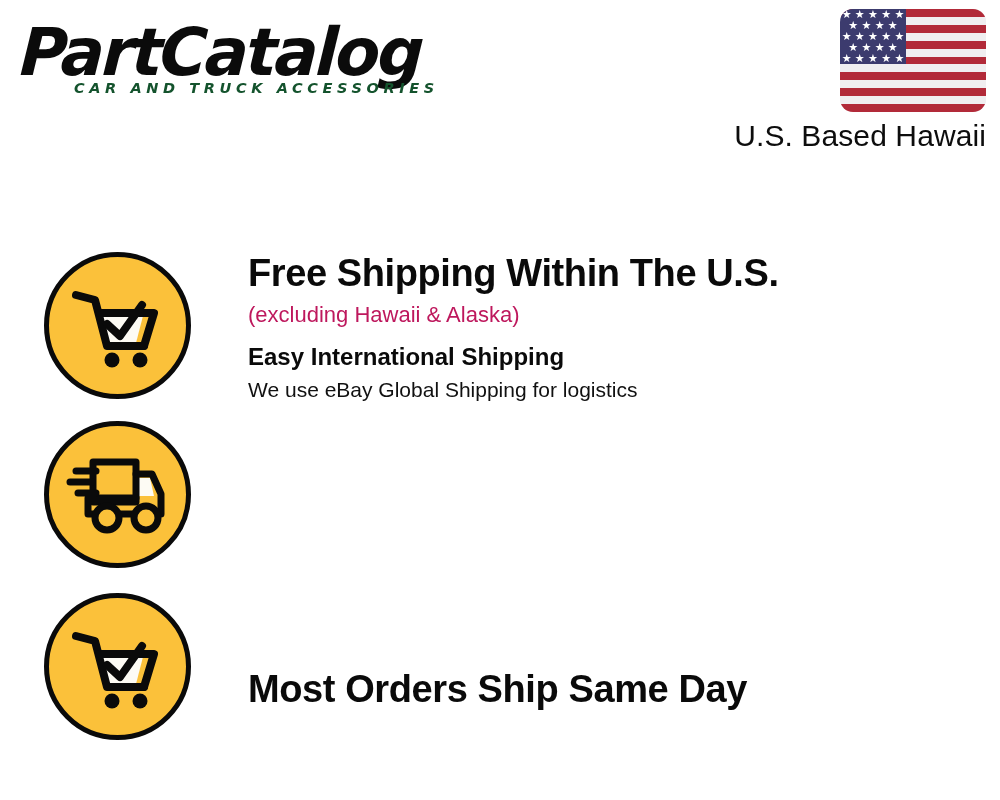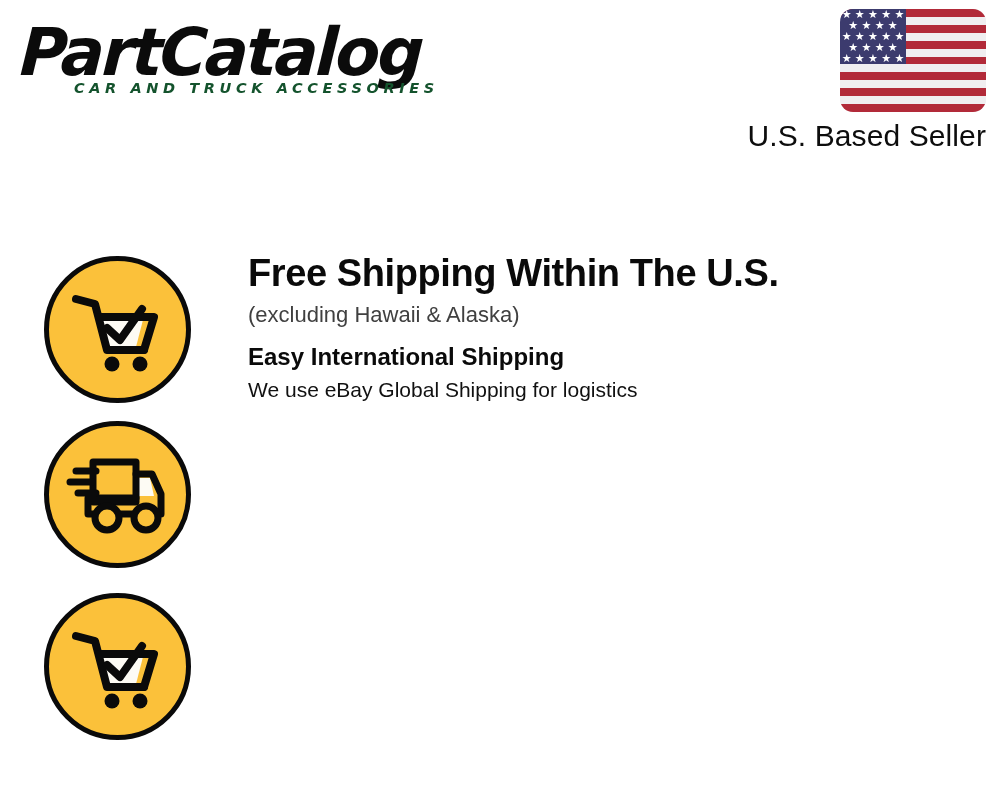--- a/index.html
+++ b/index.html
@@ -117,21 +117,21 @@
     position: absolute;
     left: 0;
     top: 240px;
     width: 1000px;
   }
   .feature-row {
     position: absolute;
     left: 44px;
     width: 930px;
     display: flex;
-    align-items: flex-end;
+    align-items: center;
   }
   .feature-row.r1 { top: 8px; }
   .feature-row.r2 { top: 181px; }
   .feature-row.r3 { top: 353px; }
 
   .badge {
     flex: 0 0 auto;
     width: 147px;
     height: 147px;
     border-radius: 50%;
@@ -159,21 +159,21 @@
     line-height: 1.04;
     letter-spacing: -0.4px;
     color: #0a0a0a;
     margin: 0;
     white-space: nowrap;
   }
   .subline {
     font-size: 22px;
     font-weight: 400;
     line-height: 1.25;
-    color: #404040;
+    color: #be185d;
     margin: 7px 0 0 0;
     white-space: nowrap;
   }
   .subhead {
     font-size: 24px;
     font-weight: 700;
     line-height: 1.2;
     color: #0a0a0a;
     margin: 15px 0 0 0;
     white-space: nowrap;
@@ -216,21 +216,21 @@
           <span class="star" style="left: calc(20% - 5.5px); top: calc(70% - 6px);">★</span>
           <span class="star" style="left: calc(40% - 5.5px); top: calc(70% - 6px);">★</span>
           <span class="star" style="left: calc(60% - 5.5px); top: calc(70% - 6px);">★</span>
           <span class="star" style="left: calc(80% - 5.5px); top: calc(70% - 6px);">★</span>
           <span class="star" style="left: calc(10% - 5.5px); top: calc(90% - 6px);">★</span>
           <span class="star" style="left: calc(30% - 5.5px); top: calc(90% - 6px);">★</span>
           <span class="star" style="left: calc(50% - 5.5px); top: calc(90% - 6px);">★</span>
           <span class="star" style="left: calc(70% - 5.5px); top: calc(90% - 6px);">★</span>
           <span class="star" style="left: calc(90% - 5.5px); top: calc(90% - 6px);">★</span>
         </span></span>
-    <span class="seller-label">U.S. Based Seller</span>
+    <span class="seller-label">U.S. Based Hawaii</span>
   </div>
 
   <div class="features">
 
     <div class="feature-row r1">
       <div class="badge">
         <svg width="100" height="90" viewBox="0 0 100 90" aria-hidden="true">
           <polygon points="30,31 76,31 68,62 36,62" fill="#fdfbf4"></polygon>
           <path d="M8 14 L27 19 L39 65 L76 65" fill="none" stroke="#0a0a0a" stroke-width="8" stroke-linecap="round" stroke-linejoin="round"></path>
           <path d="M76 65 L86 32 L31 32" fill="none" stroke="#0a0a0a" stroke-width="8" stroke-linecap="round" stroke-linejoin="round"></path>
@@ -266,16 +266,19 @@
       <div class="badge">
         <svg width="100" height="90" viewBox="0 0 100 90" aria-hidden="true">
           <polygon points="30,31 76,31 68,62 36,62" fill="#fdfbf4"></polygon>
           <path d="M8 14 L27 19 L39 65 L76 65" fill="none" stroke="#0a0a0a" stroke-width="8" stroke-linecap="round" stroke-linejoin="round"></path>
           <path d="M76 65 L86 32 L31 32" fill="none" stroke="#0a0a0a" stroke-width="8" stroke-linecap="round" stroke-linejoin="round"></path>
           <path d="M39 43 L52 55 L74 24" fill="none" stroke="#0a0a0a" stroke-width="8" stroke-linecap="round" stroke-linejoin="round"></path>
           <circle cx="44" cy="79" r="7.5" fill="#0a0a0a"></circle>
           <circle cx="72" cy="79" r="7.5" fill="#0a0a0a"></circle>
         </svg>
       </div>
+      <div class="feature-text">
+        <p class="headline">Most Orders Ship Same Day</p>
+      </div>
     </div>
 
   </div>
 </div>
 
 </body></html>

